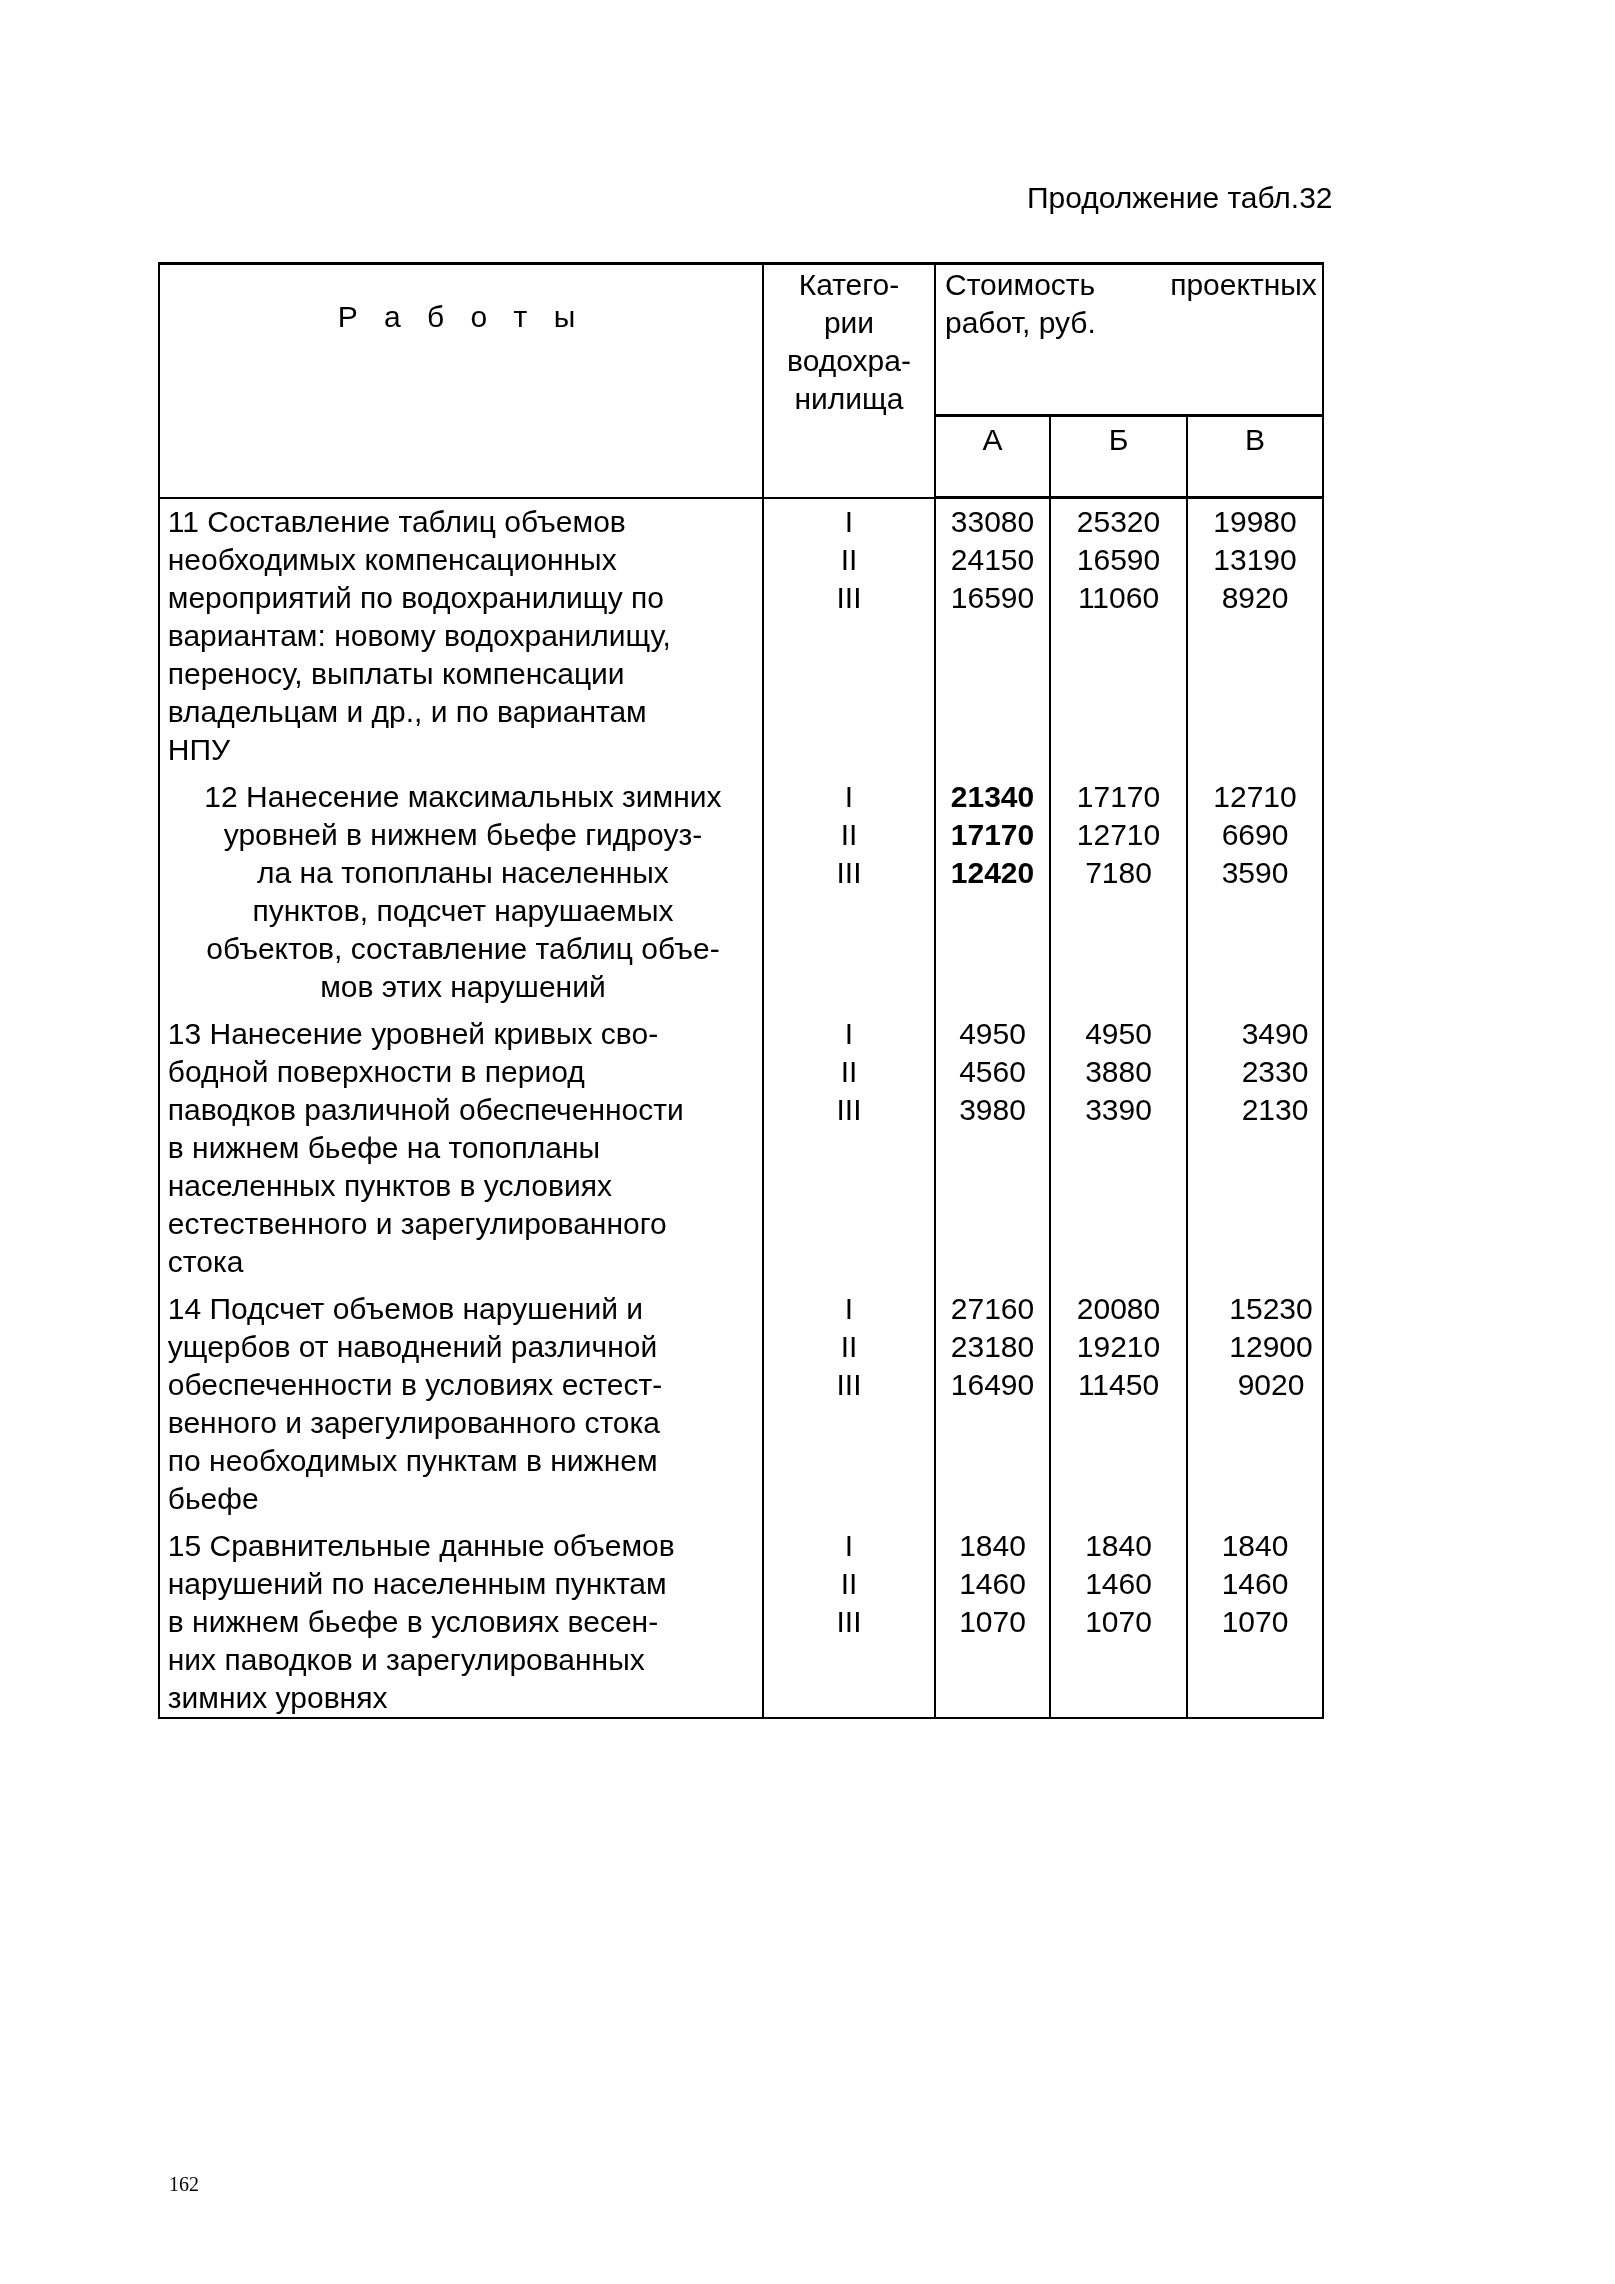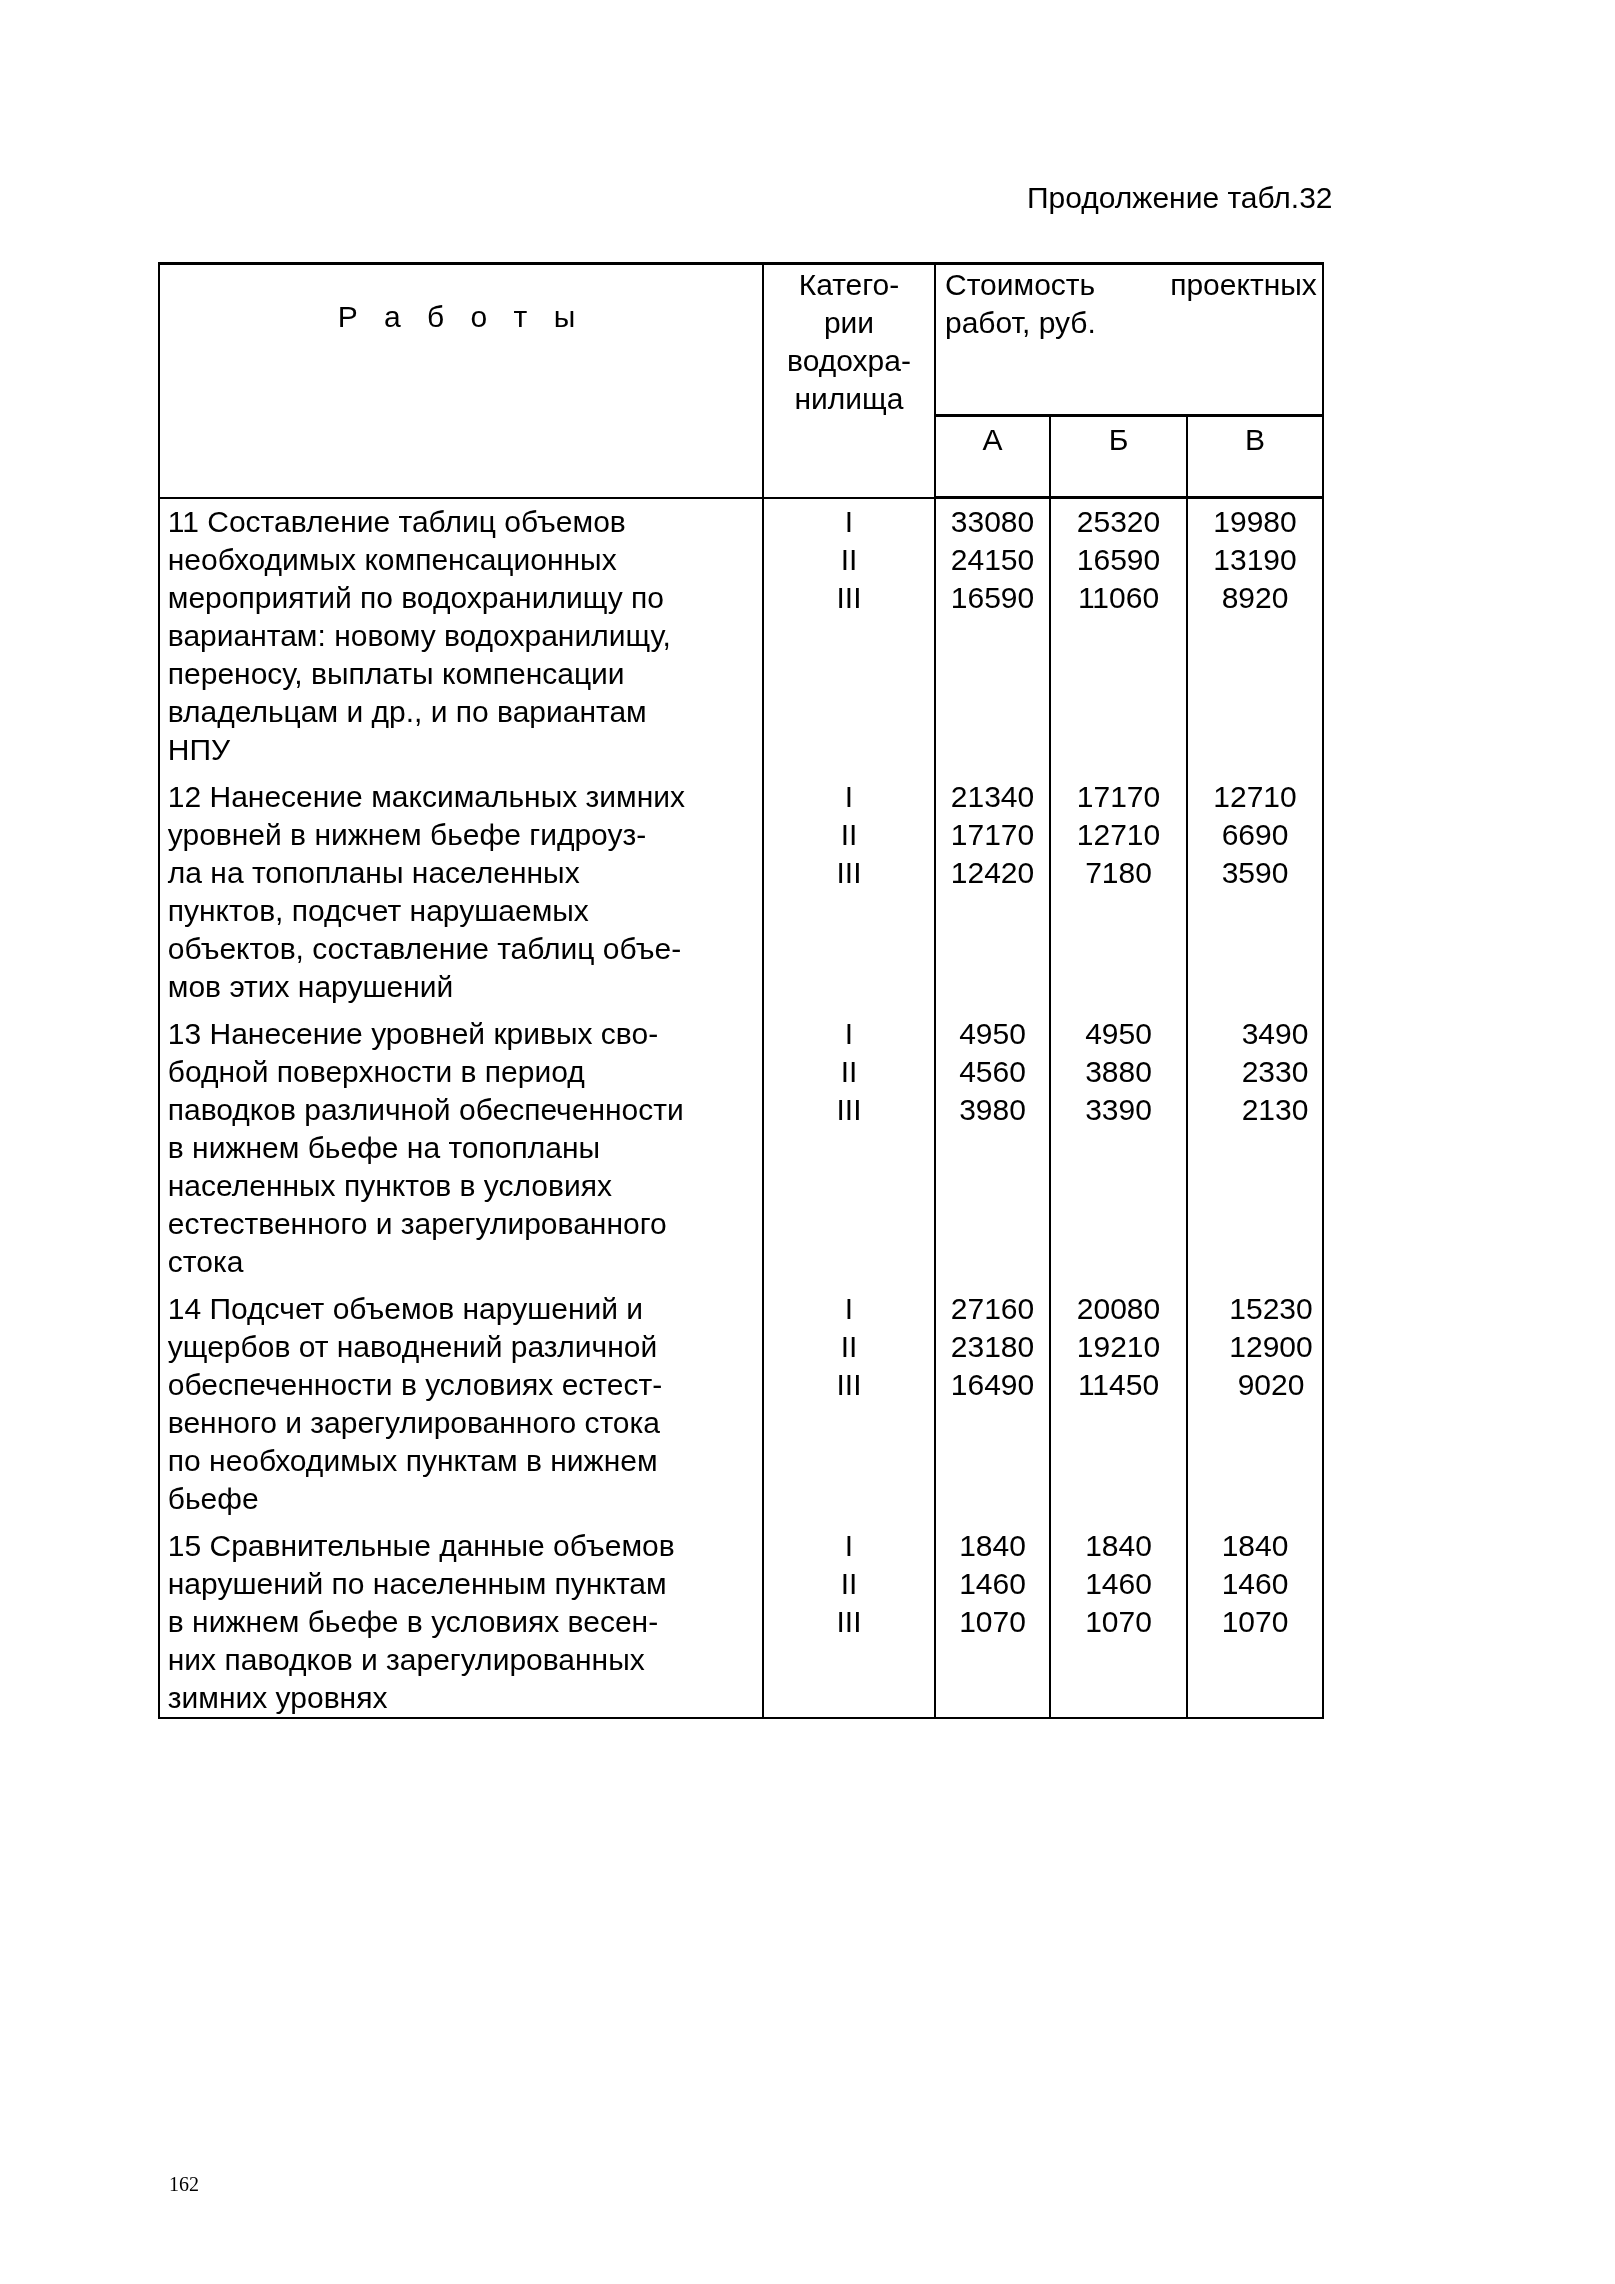--- a/index.html
+++ b/index.html
@@ -95,35 +95,35 @@
           <div>16590</div>
           <div>11060</div>
         </td>
         <td class="num stack first" style="padding-top: 3.9px;">
           <div>19980</div>
           <div>13190</div>
           <div>8920</div>
         </td>
       </tr>
       <tr>
-        <td class="desc" style="padding-top: 34px;">
+        <td class="desc" style="padding-top: 34px; text-align: center;">
           <div>12  Нанесение максимальных зимних</div>
           <div>уровней в нижнем бьефе гидроуз-</div>
           <div>ла на топопланы населенных</div>
           <div>пунктов, подсчет нарушаемых</div>
           <div>объектов, составление таблиц объе-</div>
           <div>мов этих нарушений</div>
           <div style="height: 2.6px;"></div>
         </td>
         <td class="cat stack" style="padding-top: 34px;">
           <div>I</div>
           <div>II</div>
           <div>III</div>
         </td>
-        <td class="num stack" style="padding-top: 34px;">
+        <td class="num stack" style="padding-top: 34px; font-weight: bold;">
           <div>21340</div>
           <div>17170</div>
           <div>12420</div>
         </td>
         <td class="num stack" style="padding-top: 34px;">
           <div>17170</div>
           <div>12710</div>
           <div>7180</div>
         </td>
         <td class="num stack" style="padding-top: 34px;">

